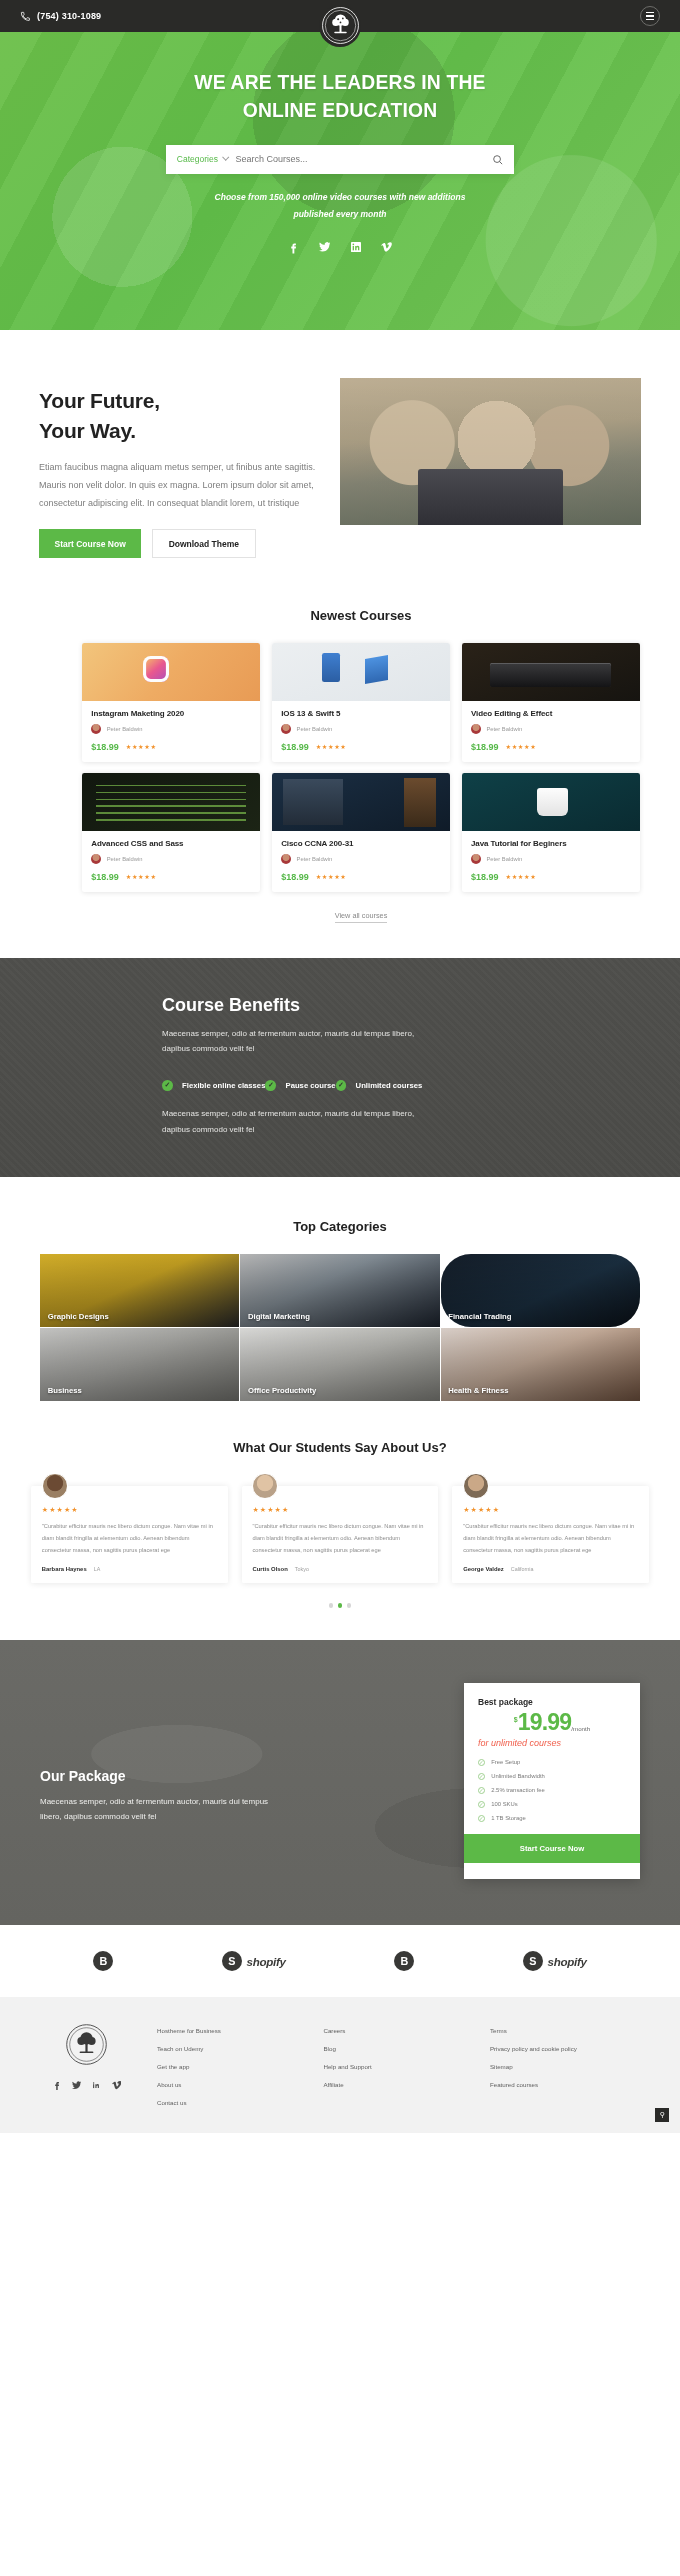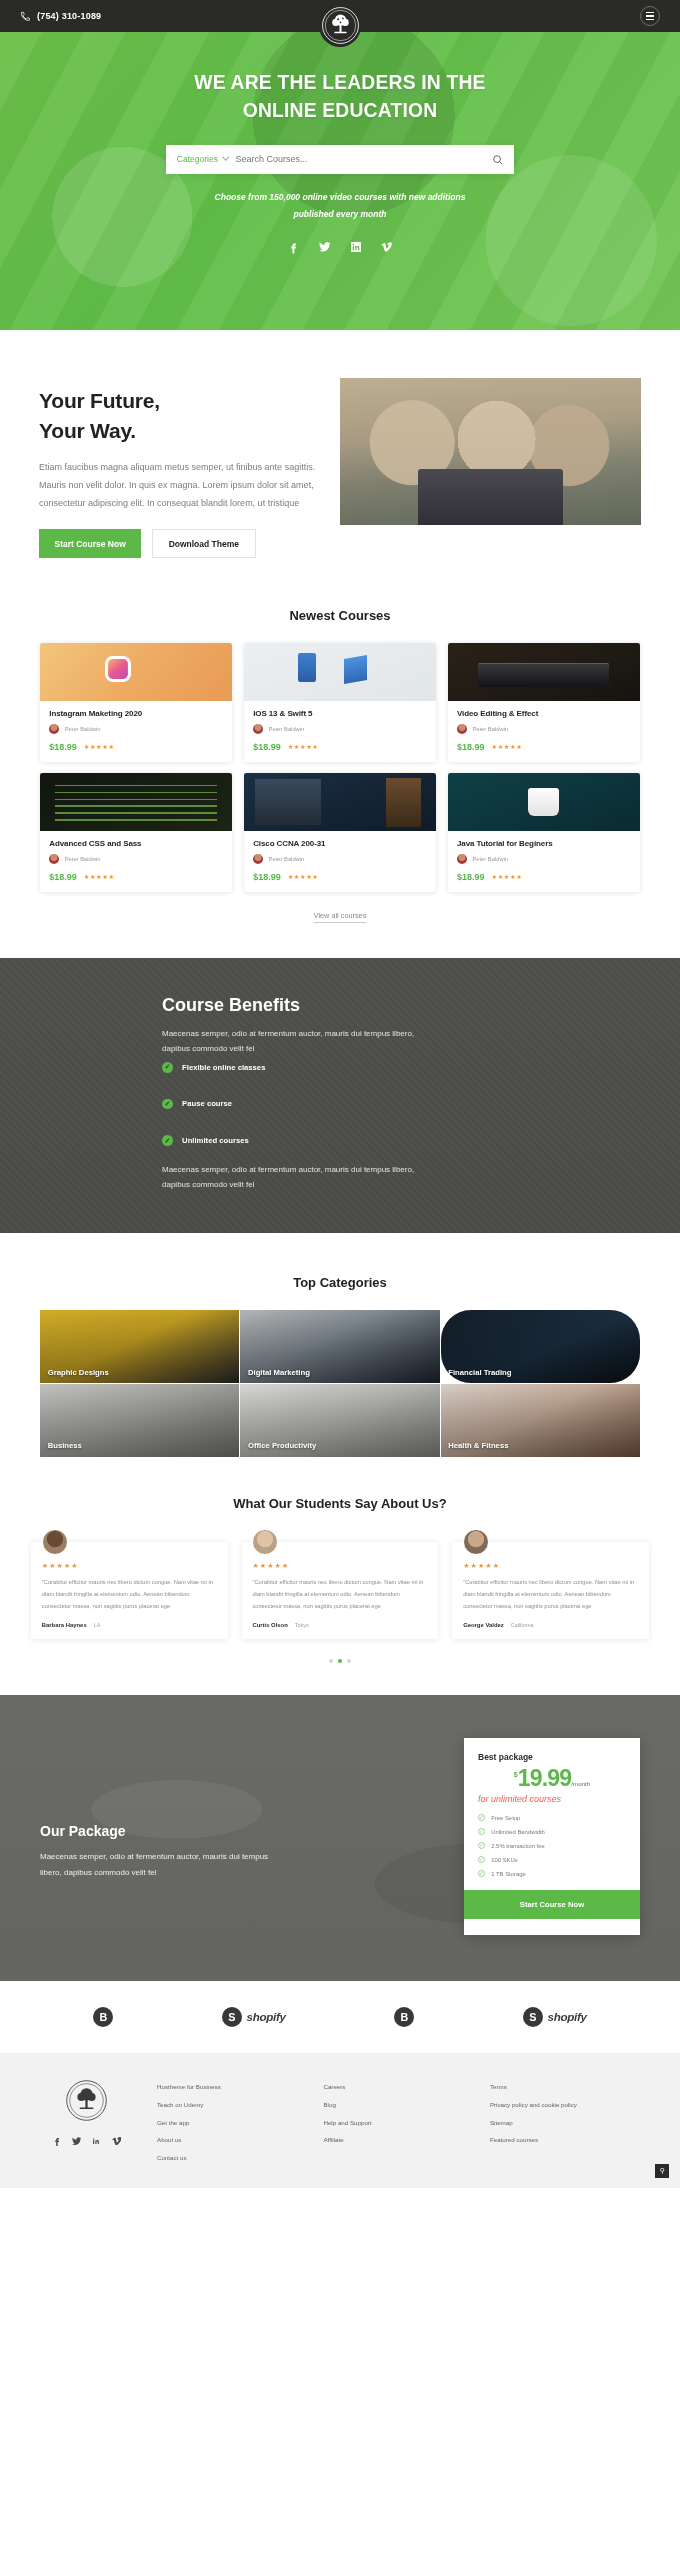--- a/index.html
+++ b/index.html
@@ -118,21 +118,21 @@
   }
   .future-img:after {
     content:""; position:absolute; left: 26%; bottom: 0; width: 48%; height: 38%;
     background: linear-gradient(180deg,#4a4a50,#2f2f35); border-radius: 3.1px 3.1px 0 0;
   }
 
   
   .sec-title { text-align: center; font-size: 13px; font-weight: bold; color: #222; }
 
   
-  .courses { padding: 7.7px 40px 0 40px; }
+  .courses { padding: 7.7px 40px 0 40px; margin-left: 42px; }
   .course-grid {
     margin-top: 20px; display: grid; grid-template-columns: repeat(3, 1fr); gap: 11.6px;
   }
   .course-card {
     background: #fff; border-radius: 2.3px;
     box-shadow: 0 0.8px 5.4px rgba(0,0,0,.10);
     overflow: hidden;
   }
   .course-thumb { height: 58px; position: relative; }
   .course-body { padding: 7.7px 9.3px 10px 9.3px; }
@@ -177,21 +177,21 @@
     padding: 37px 0 40px 0;
     position: relative; overflow: hidden;
   }
   .benefits:before {
     content:""; position:absolute; inset:0;
     background: repeating-linear-gradient(45deg, rgba(255,255,255,.022) 0 2.3px, transparent 2.3px 5.4px);
   }
   .benefits-inner { position: relative; width: 100%; padding-left: 162px; padding-right: 46px; }
   .ben-title { color: #fff; font-size: 18px; font-weight: bold; }
   .ben-p { margin-top: 9.3px; color: #e4e4e2; font-size: 8px; line-height: 1.95; max-width: 255px; }
-  .ben-list { margin-top: 5px; display: flex; flex-direction: column; gap: 26px; }
+  .ben-list { margin-top: 23px; display: flex; flex-direction: row; gap: 0; }
   .ben-item { display: flex; align-items: center; gap: 9.3px; }
   .check {
     width: 10.8px; height: 10.8px; border-radius: 50%; background: #5cb947;
     display: flex; align-items: center; justify-content: center;
     color: #2f3b2c; font-size: 7px; font-weight: bold;
   }
   .ben-item-label { color: #fff; font-size: 7.7px; font-weight: bold; }
   .ben-p2 { margin-top: 15.5px; color: #e4e4e2; font-size: 8px; line-height: 1.95; max-width: 255px; }
 
   

